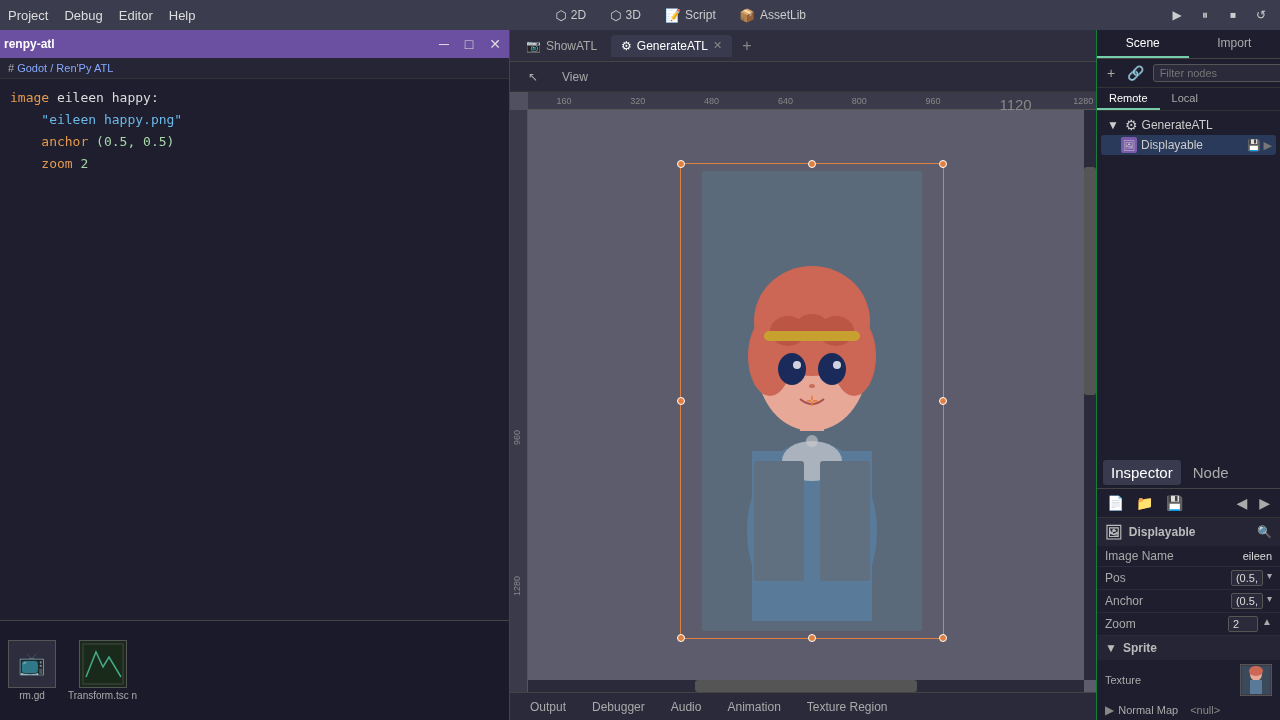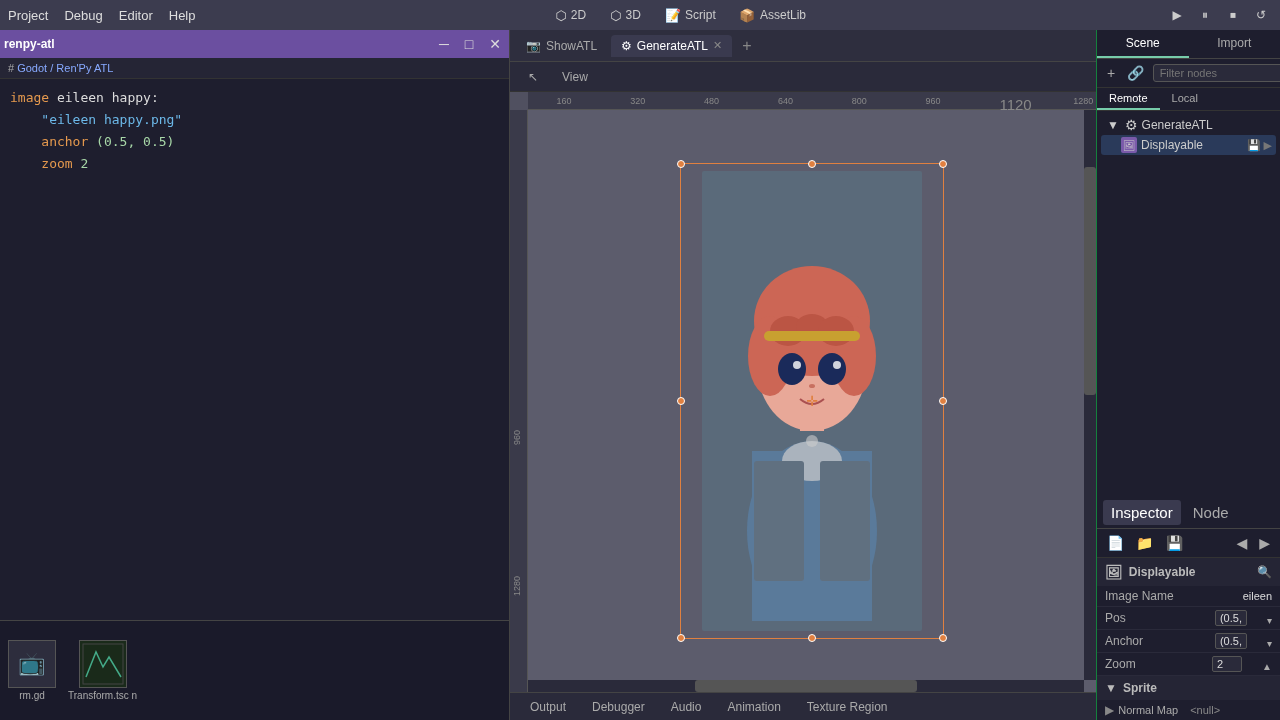--- a/index.html
+++ b/index.html
@@ -80,21 +80,21 @@
     
     .inspector-header { display: flex; align-items: center; height: 32px; border-bottom: 1px solid #444; padding: 0 6px; gap: 4px; }
     .inspector-tab { padding: 4px 8px; font-size: 15px; cursor: pointer; color: #aaa; border-radius: 3px; }
     .inspector-tab.active { color: #fff; background: #3a3a4f; }
     .inspector-toolbar { display: flex; align-items: center; padding: 4px 6px; gap: 4px; border-bottom: 1px solid #333; }
     .inspector-toolbar-btn { color: #aaa; cursor: pointer; font-size: 14px; padding: 2px 4px; }
     .inspector-section-title { display: flex; align-items: center; gap: 6px; padding: 6px 8px; background: #252535; font-size: 12px; font-weight: bold; color: #bbb; cursor: pointer; }
     .inspector-row { display: flex; align-items: center; padding: 3px 8px; border-bottom: 1px solid #2a2a3a; }
     .inspector-label { flex: 1; color: #aaa; font-size: 12px; }
     .inspector-value { color: #ddd; font-size: 11px; }
-    .inspector-value-input { display: flex; align-items: flex-end; gap: 20px; }
+    .inspector-value-input { display: flex; align-items: flex-start; gap: 4px; }
     .val-box { background: #2a2a3a; border: 1px solid #555; border-radius: 2px; padding: 1px 4px; font-size: 11px; color: #ddd; min-width: 30px; }
     .sprite-section { display: flex; align-items: center; gap: 6px; padding: 5px 8px; background: #252535; font-size: 12px; font-weight: bold; color: #bbb; }
     .texture-row { display: flex; align-items: center; padding: 4px 8px; gap: 6px; }
     .texture-label { color: #aaa; font-size: 11px; flex: 1; }
     .texture-preview { width: 32px; height: 32px; background: #3a3a4a; border: 1px solid #555; display: flex; align-items: center; justify-content: center; }
     .normal-map-row { display: flex; align-items: center; padding: 3px 8px; }
     .normal-map-label { color: #aaa; font-size: 11px; }
 
     
     ::-webkit-scrollbar { width: 6px; height: 6px; }
@@ -378,20 +378,32 @@
         <span class="val-box">2</span>
         <span style="color:#aaa; font-size:10px; cursor:pointer;">▲</span>
       </div>
     </div>
 
     <div class="sprite-section">
       <span style="font-size:12px;">▼</span>
       <span>Sprite</span>
     </div>
 
+    <div class="texture-row">
+      <span class="texture-label">Texture</span>
+      <div class="texture-preview">
+        <svg width="28" height="28" viewBox="0 0 28 28">
+
+          <rect x="0" y="0" width="28" height="28" fill="#3a4a5a"></rect>
+          <ellipse cx="14" cy="8" rx="6" ry="7" fill="#e8a898"></ellipse>
+          <ellipse cx="14" cy="5" rx="7" ry="5" fill="#cc6655"></ellipse>
+          <rect x="8" y="14" width="12" height="14" fill="#5a7a9a"></rect>
+        </svg>
+      </div>
+    </div>
 
     <div class="normal-map-row">
       <span style="font-size:12px; margin-right:4px; color:#888;">▶</span>
       <span class="normal-map-label">Normal Map</span>
       <span style="color:#888; margin-left:12px; font-size:11px;">&lt;null&gt;</span>
     </div>
 
   </div>
 </div>
 

